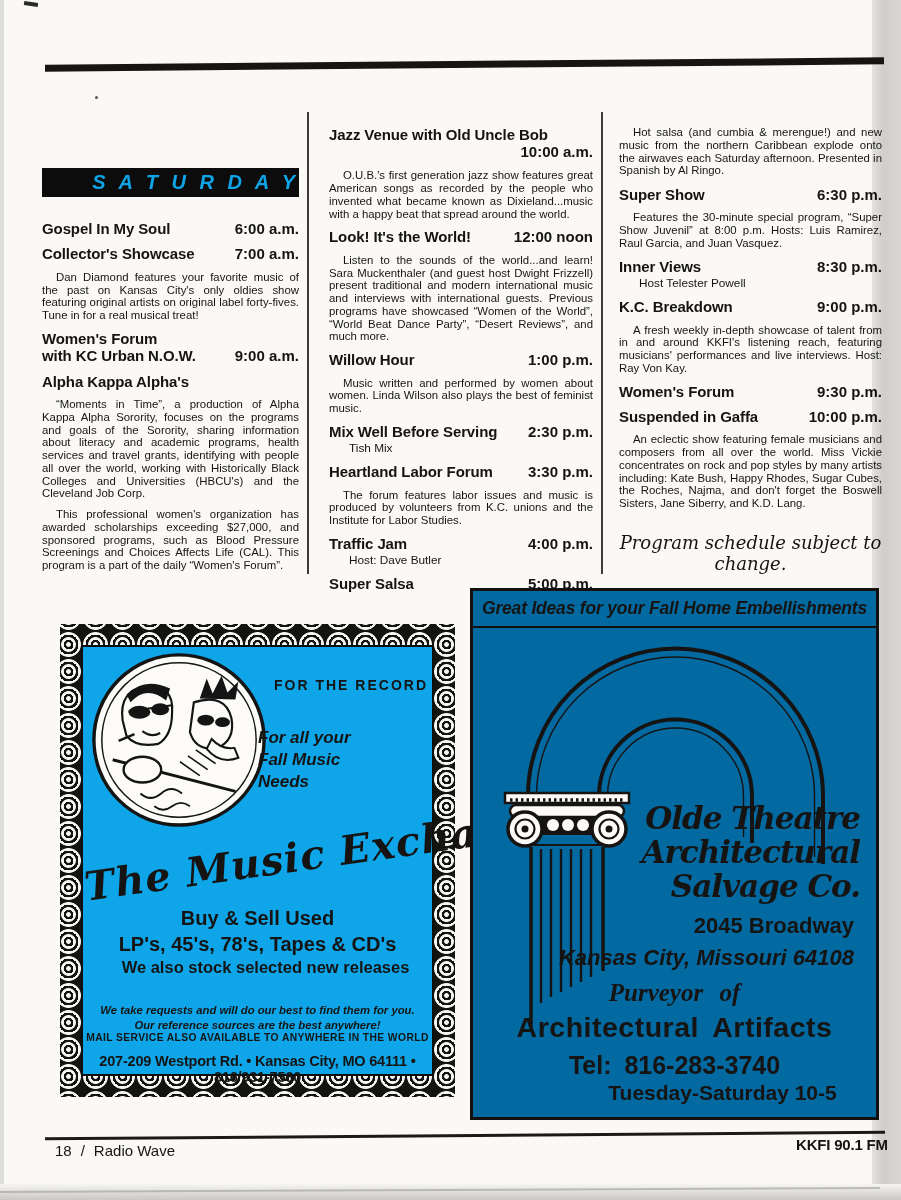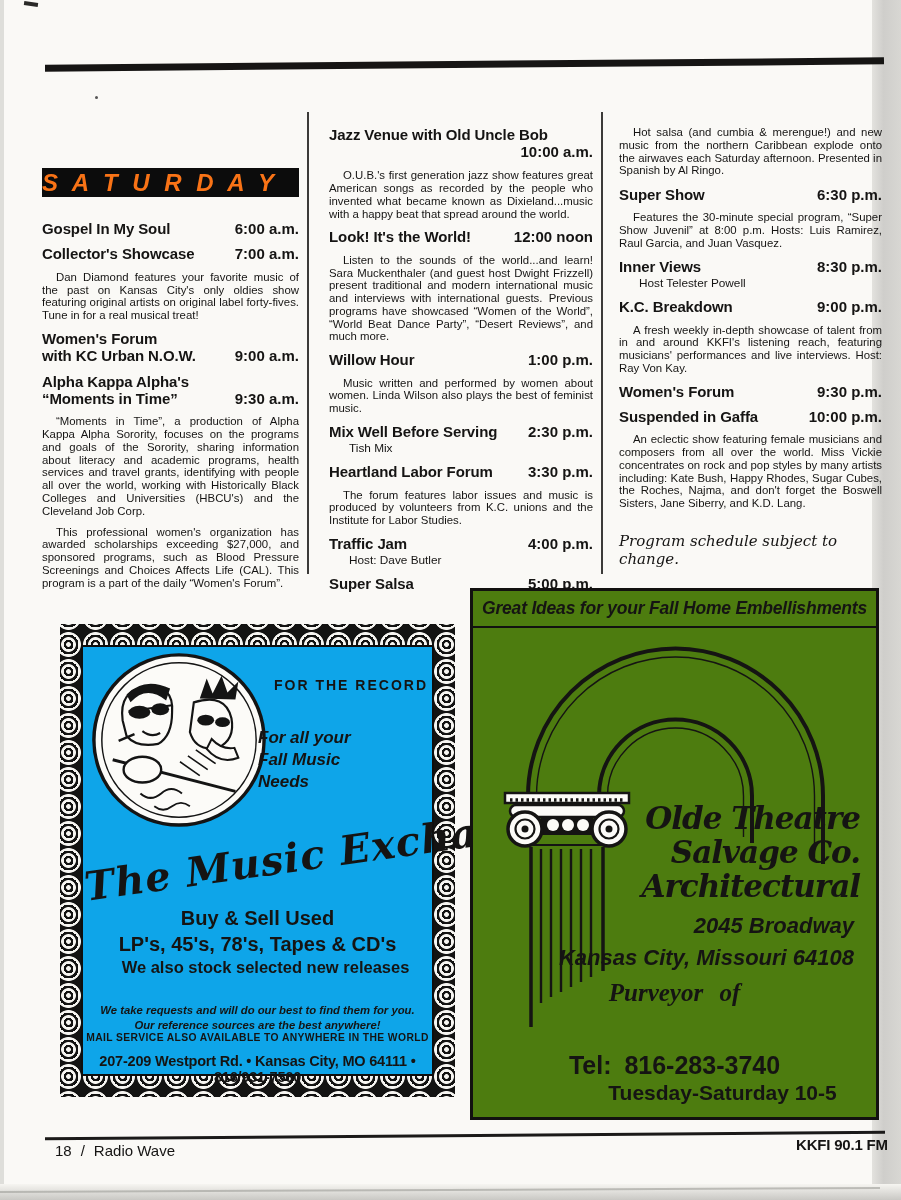--- a/index.html
+++ b/index.html
@@ -21,33 +21,33 @@
   .top-rule{left:45px;top:61px;width:839px;height:7px;background:#161514;transform:rotate(-0.5deg);}
   .footer-rule{left:45px;top:1134px;width:840px;height:2.5px;background:#1b1a19;transform:rotate(-0.45deg);}
   .divider{width:2px;top:112px;height:462px;background:#3c3b39;}
   .div1{left:307px;} .div2{left:601px;}
   
   .col{position:absolute;}
   .col1{left:42px;top:168px;width:257px;}
   .col2{left:329px;top:126px;width:264px;}
   .col3{left:619px;top:126px;width:263px;}
   .sat-bar{
-    height:29px;background:#0c0c0c;color:#f97316;margin-bottom:23px;
-    font-style:italic;font-weight:bold;font-size:24px;line-height:29px;
-    text-align:left;letter-spacing:4px;white-space:nowrap;
+    height:29px;background:#0c0c0c;color:#0ea5e9;margin-bottom:23px;
+    font-style:italic;font-weight:bold;font-size:20px;line-height:29px;
+    text-align:right;letter-spacing:4px;white-space:nowrap;
   }
   .prog{margin-bottom:8px;}
   .tr{display:flex;justify-content:space-between;align-items:baseline;}
   .t{font-weight:bold;font-size:15px;line-height:1.16;letter-spacing:-0.1px;}
   .tm{font-weight:bold;font-size:15px;white-space:nowrap;}
   .tm-line{text-align:right;font-weight:bold;font-size:15px;line-height:1.2;}
   .d{font-size:11.4px;line-height:1.12;text-align:justify;text-indent:14px;margin-top:8px;}
   .s{font-size:11.8px;margin-top:1px;padding-left:20px;}
   .intro{font-size:11.4px;line-height:1.12;text-align:justify;text-indent:14px;margin-bottom:9px;}
-  .note{font-family:"DejaVu Serif",serif;font-style:italic;font-size:15px;margin-top:22px;}
+  .note{font-family:"DejaVu Serif",serif;font-style:italic;font-size:18px;text-align:center;margin-top:22px;}
   
   .me-ad{left:60px;top:624px;width:395px;height:473px;background:#111;}
   .me-border{position:absolute;inset:0;background-color:#131312;
     background-image:
       radial-gradient(circle, #f6f5f1 0 2px, transparent 2.8px),
       radial-gradient(circle, transparent 0 5px, #f6f5f1 5px 7px, transparent 7.8px),
       radial-gradient(circle, transparent 0 10px, #f6f5f1 10px 12px, transparent 12.8px);
     background-size:27px 27px;background-position:center;}
   .me-inner{position:absolute;inset:21px;background:#0ea5e9;border:2px solid #0e0e0d;}
   .me-illu{position:absolute;left:2px;top:-4px;width:188px;height:188px;}
@@ -60,29 +60,29 @@
   .me-sell{position:absolute;top:258px;left:0;width:100%;text-align:center;font-weight:bold;line-height:1.3;}
   .me-sell .l1,.me-sell .l2{font-size:20px;}
   .me-sell .l3{font-size:16.5px;padding-left:16px;}
   .me-notes{position:absolute;top:344px;left:0;width:100%;text-align:center;
     font-weight:bold;font-style:italic;font-size:11.3px;line-height:1.35;margin-top:12px;}
   .me-mail{position:absolute;top:385px;left:0;width:100%;text-align:center;
     font-weight:bold;font-size:10.3px;letter-spacing:.4px;}
   .me-addr{position:absolute;top:406px;left:0;width:100%;text-align:center;
     font-weight:bold;font-size:14.5px;letter-spacing:-0.2px;font-stretch:condensed;}
   
-  .ot-ad{left:470px;top:588px;width:409px;height:532px;background:#4d7c0f;border:3px solid #121110;box-sizing:border-box;}
+  .ot-ad{left:470px;top:588px;width:409px;height:532px;background:#0369a1;border:3px solid #121110;box-sizing:border-box;}
   .ot-header{height:35px;line-height:35px;border-bottom:2.5px solid #121110;
     text-align:center;font-weight:bold;font-style:italic;font-size:17.5px;letter-spacing:-0.2px;}
   .ot-body{position:absolute;left:0;top:38px;right:0;bottom:0;}
   .ot-illu{position:absolute;left:6px;top:0;width:402px;height:412px;}
   .ot-name{position:absolute;top:172px;right:16px;text-align:right;
     font-family:"DejaVu Serif",serif;font-weight:bold;font-style:italic;
     font-size:31px;line-height:1.1;letter-spacing:-1px;}
-  .ot-addr1{position:absolute;top:284px;right:22px;font-weight:bold;font-style:italic;font-size:22px;}
+  .ot-addr1{position:absolute;top:284px;right:22px;font-weight:bold;font-size:22px;}
   .ot-addr2{position:absolute;top:316px;right:22px;font-weight:bold;font-style:italic;font-size:22px;}
   .ot-purveyor{position:absolute;top:350px;left:0;width:100%;text-align:center;
     font-family:Liberation Serif, serif;font-weight:bold;font-style:italic;font-size:25px;word-spacing:10px;}
   .ot-artifacts{position:absolute;top:382px;left:0;width:100%;text-align:center;
     font-weight:bold;font-size:28.5px;letter-spacing:.5px;word-spacing:6px;}
   .ot-tel{position:absolute;top:422px;left:0;width:100%;text-align:center;font-weight:bold;font-size:25px;word-spacing:6px;}
   .ot-hours{position:absolute;top:452px;left:0;width:100%;text-align:center;font-weight:bold;font-size:21px;margin-left:48px;}
   
   .footer-left{left:55px;top:1142px;font-size:15px;}
   .footer-left .sep{margin:0 9px;}
@@ -125,24 +125,20 @@
   <div class="prog">
     <div class="t">Women's Forum</div>
     <div class="tr">
       <span class="t">with KC Urban N.O.W.</span>
       <span class="tm">9:00 a.m.</span>
     </div>
   </div>
 
   <div class="prog">
     <div class="t">Alpha Kappa Alpha's</div>
-    <div class="tr">
-      <span class="t">“Moments in Time”</span>
-      <span class="tm">9:30 a.m.</span>
-    </div>
     <div class="d">“Moments in Time”, a production of Alpha Kappa Alpha Sorority, focuses on the programs and goals of the Sorority, sharing information about literacy and academic programs, health services and travel grants, identifying with people all over the world, working with Historically Black Colleges and Universities (HBCU's) and the Cleveland Job Corp.</div>
     <div class="d">This professional women's organization has awarded scholarships exceeding $27,000, and sponsored programs, such as Blood Pressure Screenings and Choices Affects Life (CAL). This program is a part of the daily “Women's Forum”.</div>
   </div>
 </div>
 
 <div class="col col2">
   <div class="prog">
     <div class="t">Jazz Venue with Old Uncle Bob</div>
     <div class="tm-line">10:00 a.m.</div>
     <div class="d">O.U.B.'s first generation jazz show features great American songs as recorded by the people who invented what became known as Dixieland...music with a happy beat that spread around the world.</div>
@@ -321,27 +317,28 @@
       <path d="M72,220 V368" stroke="#151413" stroke-width="2.4"></path>
       <path d="M82,220 V363" stroke="#151413" stroke-width="2.4"></path>
       <path d="M92,220 V358" stroke="#151413" stroke-width="2.4"></path>
       <path d="M102,220 V353" stroke="#151413" stroke-width="2.4"></path>
       <path d="M112,220 V348" stroke="#151413" stroke-width="2.4"></path>
       <path d="M124,218 V342" stroke="#151413" stroke-width="3.5"></path>
     </svg>
 
     <div class="ot-name">
       <div>Olde Theatre</div>
+      <div>Architectural</div>
       <div>Salvage Co.</div>
-      <div>Architectural</div>
     </div>
 
     <div class="ot-addr1">2045 Broadway</div>
     <div class="ot-addr2">Kansas City, Missouri 64108</div>
     <div class="ot-purveyor">Purveyor of</div>
+    <div class="ot-artifacts">Architectural Artifacts</div>
     <div class="ot-tel">Tel:  816-283-3740</div>
     <div class="ot-hours">Tuesday-Saturday 10-5</div>
   </div>
 </div>
 
 <div class="abs footer-rule"></div>
 <div class="abs footer-left">
   <span>18</span><span class="sep">/</span><span>Radio Wave</span>
 </div>
 <div class="abs footer-right">KKFI 90.1 FM</div>

